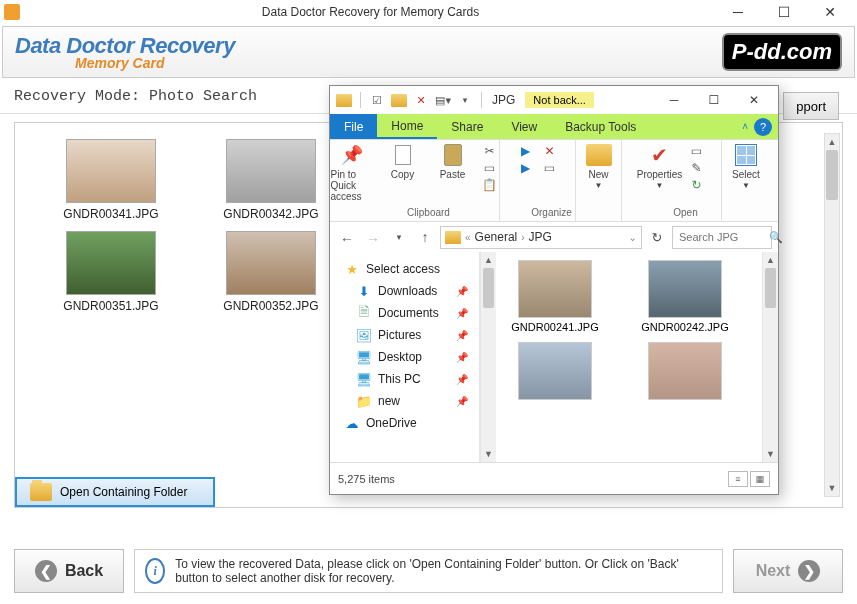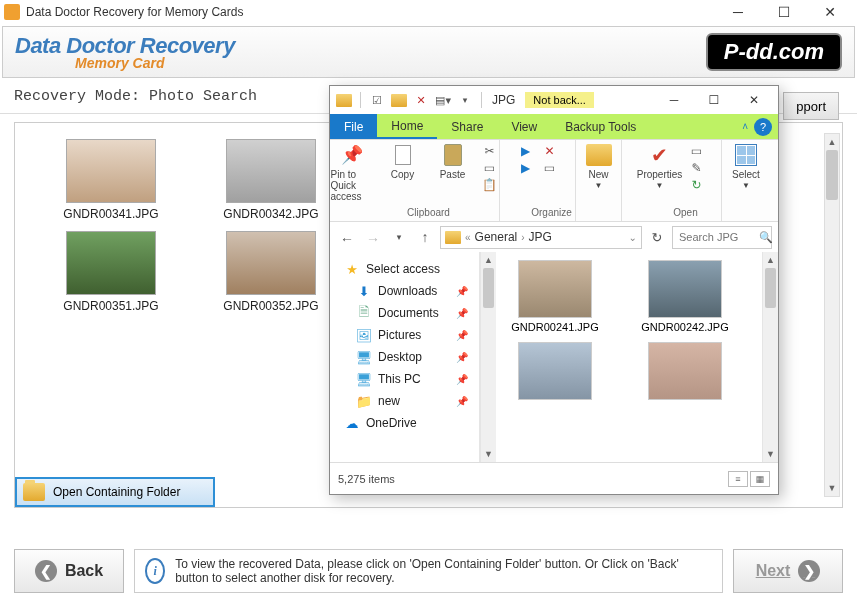--- a/index.html
+++ b/index.html
@@ -1,57 +1,57 @@
 <!DOCTYPE html>
 <html><head>
 <meta charset="utf-8">
 <style>
 * { box-sizing: border-box; margin: 0; padding: 0; font-family: "Segoe UI", Tahoma, sans-serif; }
 body { background: #fff; width: 857px; height: 604px; overflow: hidden; position: relative; }
 
 
 .titlebar { height: 24px; background: #fff; display: flex; align-items: center; padding: 0 4px; font-size: 12px; }
 .titlebar .app-icon { width: 16px; height: 16px; background: #f0a030; margin-right: 6px; border-radius: 2px; }
-.titlebar .title { flex: 1; color: #333; }
+.titlebar .title { flex: 1; color: #333; text-align: center; }
 .titlebar .win-ctrl { width: 46px; height: 24px; display: flex; align-items: center; justify-content: center; color: #333; font-size: 14px; }
 
 
 .header { height: 52px; border: 1px solid #ccc; margin: 2px; display: flex; align-items: center; justify-content: space-between; padding: 0 12px; background: linear-gradient(#fdfdfd,#f0f0f0); }
 .header-left .h1 { color: #3b7dbd; font-size: 22px; font-weight: 600; font-style: italic; letter-spacing: -0.5px; }
 .header-left .h2 { color: #e38b2a; font-size: 14px; font-weight: 600; font-style: italic; margin-left: 60px; margin-top: -4px; }
-.brand { background: #000; color: #fff; font-size: 22px; font-weight: 700; padding: 4px 16px; border-radius: 6px; font-style: italic; border: 2px solid #888; }
+.brand { background: #000; color: #fff; font-size: 22px; font-weight: 700; padding: 4px 8px; border-radius: 6px; font-style: italic; border: 2px solid #888; }
 
 
 .modebar { height: 34px; display: flex; align-items: center; padding: 0 14px; font-family: "Courier New", monospace; font-size: 15px; color: #444; border-bottom: 1px solid #ddd; }
 
 
 .content { position: relative; margin: 8px 14px; border: 1px solid #ccc; height: 386px; padding: 10px; background: #fff; }
 
 .thumb-grid { display: flex; flex-wrap: wrap; gap: 10px 40px; padding: 6px 26px; }
 .thumb { width: 120px; display: flex; flex-direction: column; align-items: center; font-size: 12px; color: #222; }
 .thumb .img { width: 90px; height: 64px; background: linear-gradient(135deg,#b8a890,#7b8c70); border: 1px solid #aaa; margin-bottom: 4px; }
 .thumb .img.p1 { background: linear-gradient(#e8d8c8,#c0a080); }
 .thumb .img.p2 { background: linear-gradient(#d0d0d0,#a0a0a0); }
 .thumb .img.p3 { background: linear-gradient(#b0d0e0,#608090); }
 .thumb .img.p4 { background: linear-gradient(#e0d0b0,#b09060); }
 .thumb .img.p5 { background: linear-gradient(#70a060,#406030); }
 .thumb .img.p6 { background: linear-gradient(#d0c0b0,#a08060); }
 
-.open-folder-btn { position: absolute; left: 0px; bottom: 0px; width: 200px; height: 30px; border: 2px solid #2d8fd6; background: linear-gradient(#e8f2fb,#c9e1f5); display: flex; align-items: center; font-size: 12px; padding: 0 6px; cursor: pointer; }
+.open-folder-btn { position: absolute; left: 0px; bottom: 0px; width: 200px; height: 30px; border: 2px solid #2d8fd6; background: linear-gradient(#e8f2fb,#c9e1f5); display: flex; align-items: center; font-size: 12px; padding: 0 13px; cursor: pointer; }
 .open-folder-btn .folder-ico { width: 22px; height: 18px; background: linear-gradient(#f5d375,#e3a92f); margin-right: 8px; border-radius: 2px; position: relative; }
 .open-folder-btn .folder-ico::before { content:""; position:absolute; top:-3px; left:2px; width:10px; height:3px; background:#f5d375; border-radius:1px 1px 0 0; }
 
 .right-scrollbar { position: absolute; top: 10px; right: 2px; bottom: 10px; width: 16px; background: #f0f0f0; border: 1px solid #ddd; }
 .right-scrollbar .sbtn { height: 16px; display:flex; align-items:center; justify-content:center; font-size:9px; color:#666; }
 .right-scrollbar .sthumb { position:absolute; top:16px; left:1px; right:1px; height:50px; background:#c8c8c8; border-radius:2px; }
 
 
 .footer { position: absolute; left: 14px; right: 14px; bottom: 10px; height: 46px; display: flex; align-items: center; gap: 10px; }
 .nav-btn { width: 110px; height: 44px; border: 1px solid #bbb; background: linear-gradient(#fdfdfd,#e8e8e8); display: flex; align-items: center; justify-content: center; font-size: 16px; font-weight: 600; gap: 8px; color: #333; }
-.nav-btn.disabled { color: #999; text-decoration: underline; }
+.nav-btn.disabled { color: #999; }
 .nav-btn .arrow { width: 22px; height: 22px; border-radius: 50%; background: #888; color: #fff; display: flex; align-items: center; justify-content: center; font-size: 14px; }
 .footer-msg { flex: 1; border: 1px solid #ccc; height: 44px; display: flex; align-items: center; padding: 0 10px; font-size: 12px; color: #333; gap: 10px; }
 .footer-msg .info-ico { width: 26px; height: 26px; border-radius: 50%; border: 2px solid #3b7dbd; color: #3b7dbd; display:flex;align-items:center;justify-content:center; font-weight:bold; font-style:italic; font-family:serif; }
 
 
 .explorer { position: absolute; left: 329px; top: 85px; width: 450px; height: 410px; background: #fff; border: 1px solid #888; box-shadow: 4px 4px 14px rgba(0,0,0,0.25); z-index: 50; display: flex; flex-direction: column; }
 
 .ex-title { height: 28px; display: flex; align-items: center; padding: 0 4px; font-size: 12px; background: #fff; }
 .ex-qat { display: flex; align-items: center; gap: 2px; }
 .ex-qat .qbtn { width: 20px; height: 20px; display: flex; align-items: center; justify-content: center; color: #555; font-size: 11px; }
@@ -88,21 +88,21 @@
 .rib-mini-col { display:flex; flex-direction:column; gap:3px; padding-top:2px;}
 .rib-mini { width:18px;height:14px; font-size:12px; color:#555; display:flex;align-items:center;justify-content:center;}
 
 .ex-nav { height: 30px; display: flex; align-items: center; padding: 0 6px; gap: 4px; font-size: 12px; }
 .ex-nav .nbtn { width: 22px; height: 22px; display:flex;align-items:center;justify-content:center; color:#555; font-size:14px; }
 .ex-addr { flex: 1; border: 1px solid #ccc; height: 23px; display: flex; align-items: center; padding: 0 4px; gap: 4px; }
 .ex-addr .fico { width:16px;height:13px;background:linear-gradient(#f5d375,#e3a92f);border-radius:1px; }
 .ex-addr .crumb { color: #333; }
 .ex-addr .sep { color: #888; font-size: 10px; }
 .ex-refresh { width:22px;height:22px;display:flex;align-items:center;justify-content:center;color:#555; font-size:13px;}
-.ex-search { width: 100px; border: 1px solid #ccc; height: 23px; display: flex; align-items: center; padding: 0 6px; color: #888; gap:10px;}
+.ex-search { width: 100px; border: 1px solid #ccc; height: 23px; display: flex; align-items: center; padding: 0 6px; color: #888; gap:20px;}
 .ex-search input { border:none; outline:none; width:70px; font-size:11px; color:#888;}
 
 .ex-body { flex: 1; display: flex; position: relative; overflow: hidden; }
 .ex-tree { width: 150px; border-right: 1px solid #e5e5e5; padding: 6px 4px; font-size: 12px; overflow: hidden; }
 .tree-item { display: flex; align-items: center; height: 22px; padding-left: 10px; gap: 6px; color: #222; }
 .tree-item.sub { padding-left: 22px; }
 .tree-ico { width: 16px; height: 16px; display:flex;align-items:center;justify-content:center; font-size:13px; }
 .tree-pin { color: #888; font-size:10px; margin-left:auto; margin-right:6px;}
 .ico-star{color:#f5b925;} .ico-dl{color:#1979ca;} .ico-doc{color:#6a8;}
 .ico-pic{color:#3aa0d8;} .ico-desk{color:#3aa0d8;} .ico-pc{color:#3aa0d8;}

